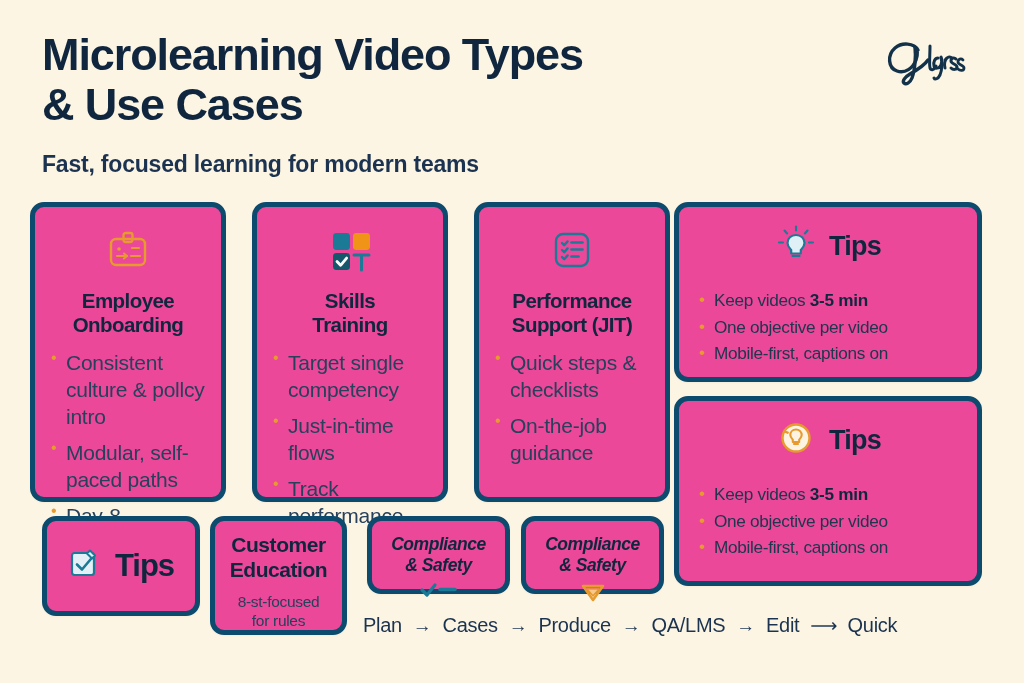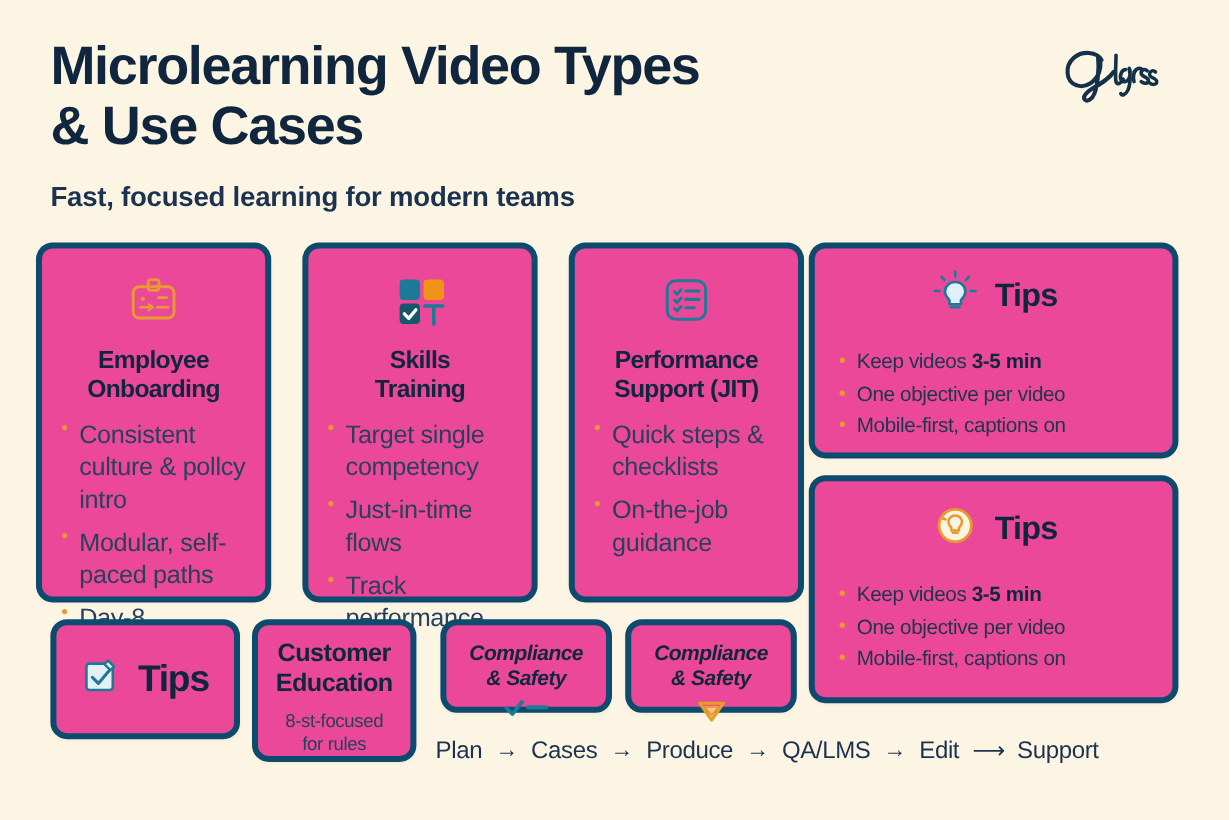--- a/index.html
+++ b/index.html
@@ -333,16 +333,16 @@
     <span class="step">Plan</span>
     <span class="arrow">→</span>
     <span class="step">Cases</span>
     <span class="arrow">→</span>
     <span class="step">Produce</span>
     <span class="arrow">→</span>
     <span class="step">QA/LMS</span>
     <span class="arrow">→</span>
     <span class="step">Edit</span>
     <span class="arrow long">⟶</span>
-    <span class="step">Support</span>
+    <span class="step">Quick</span>
   </div>
 
 </div>
 
 </body></html>

